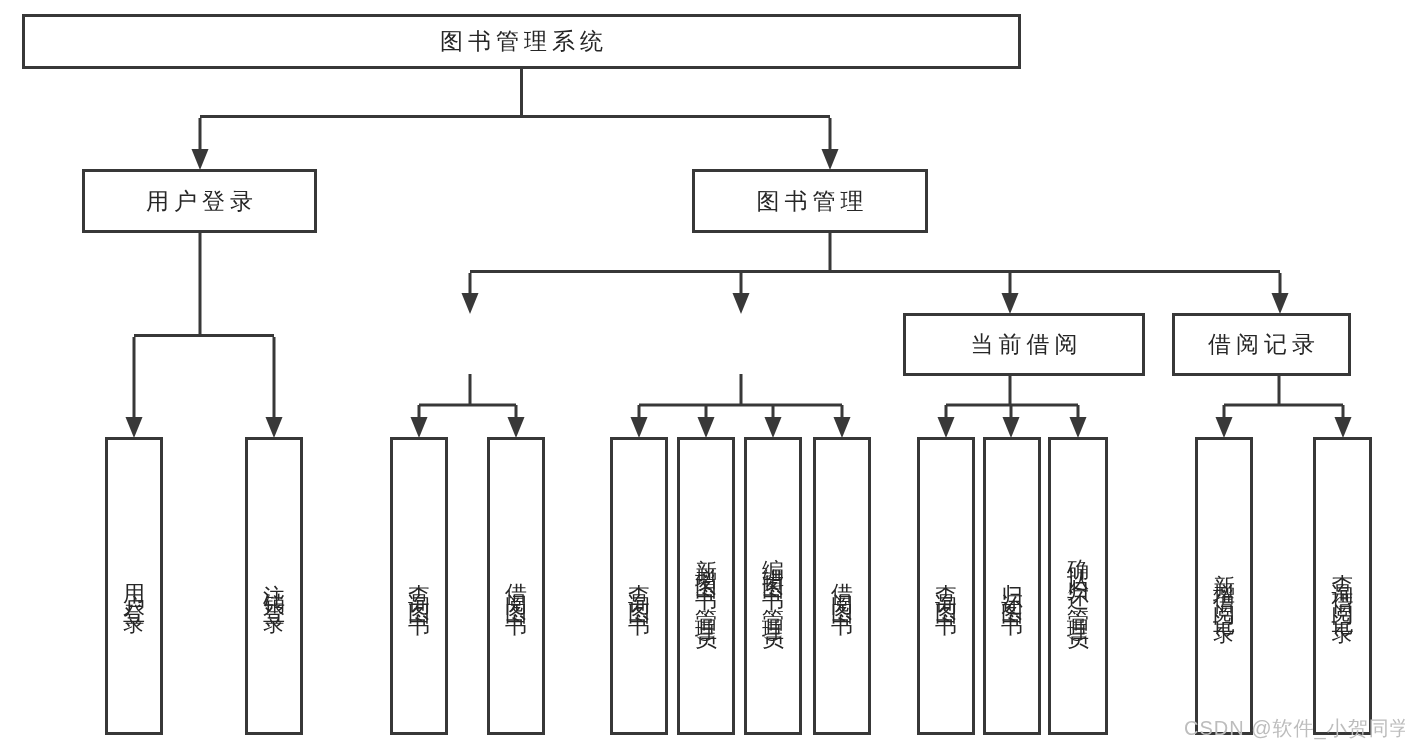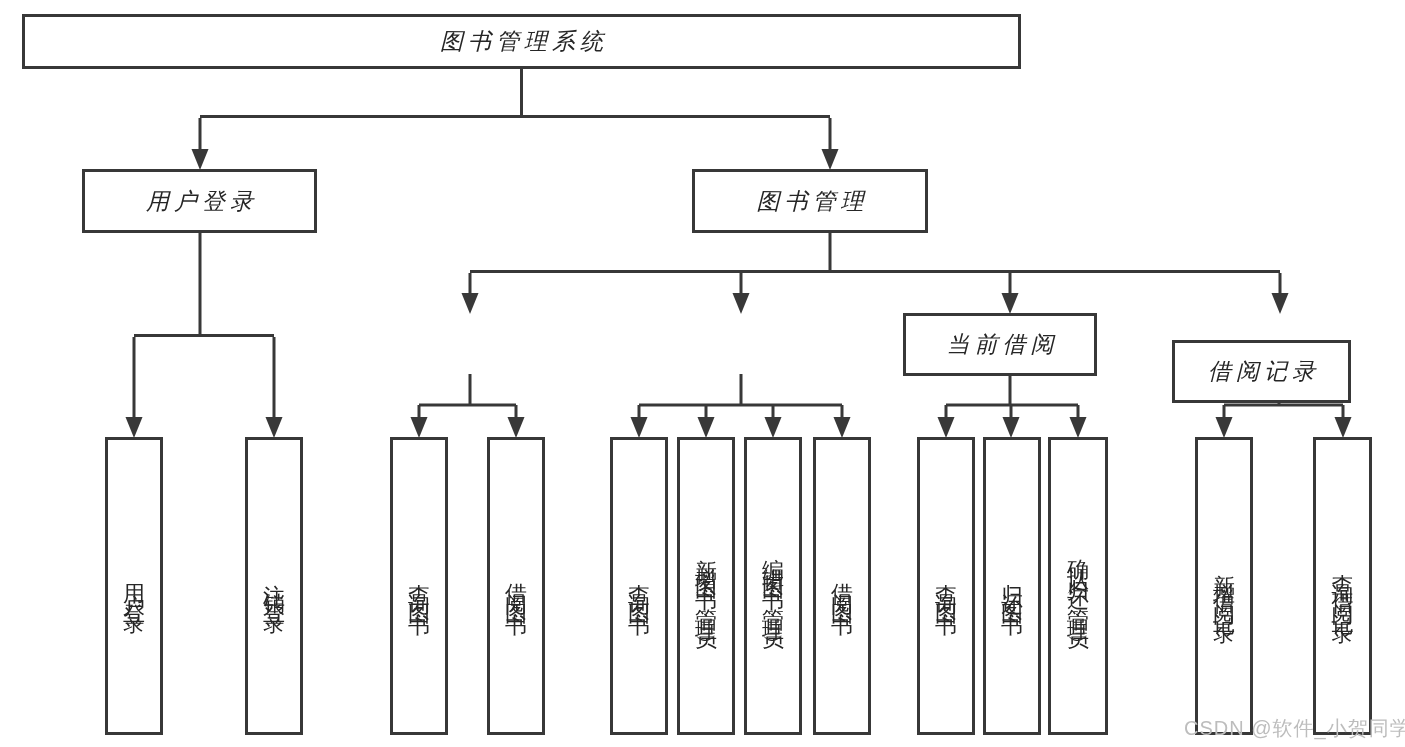--- a/index.html
+++ b/index.html
@@ -32,21 +32,20 @@
     align-items: center;
     justify-content: center;
     z-index: 2;
     line-height: 1;
   }
   .h-node {
     font-size: 23px;
     letter-spacing: 5px;
     text-indent: 5px; 
     white-space: nowrap;
-    font-style: italic;
   }
   .root-node   { left: 22px;  top: 14px;  width: 999px; height: 55px; }
   .l2-node     { top: 169px;  height: 64px; }
   .l3-node     { top: 313px;  height: 63px; }
   .leaf-node {
     top: 437px;
     height: 298px;
     width: 58px;
     writing-mode: vertical-rl;
     text-orientation: mixed;
@@ -112,22 +111,22 @@
       <use href="#ah" transform="translate(1224,438)"></use>
       <use href="#ah" transform="translate(1343,438)"></use>
     </g>
   </svg>
 
   <div class="node h-node root-node">图书管理系统</div>
 
   <div class="node h-node l2-node" style="left:82px;width:235px;">用户登录</div>
   <div class="node h-node l2-node" style="left:692px;width:236px;">图书管理</div>
 
-  <div class="node h-node l3-node" style="left:903px;width:194px;">当前借阅</div>
-  <div class="node h-node l3-node" style="left:1172px;width:179px;margin-top:27px;">借阅记录</div>
+  <div class="node h-node l3-node" style="left:903px;width:242px;">当前借阅</div>
+  <div class="node h-node l3-node" style="left:1172px;width:179px;">借阅记录</div>
 
   <div class="node leaf-node" style="left:105px;">用户登录</div>
   <div class="node leaf-node" style="left:245px;">注销登录</div>
   <div class="node leaf-node" style="left:390px;">查询图书</div>
   <div class="node leaf-node" style="left:487px;">借阅图书</div>
   <div class="node leaf-node" style="left:610px;">查询图书</div>
   <div class="node leaf-node" style="left:677px;">新增图书（管理员）</div>
   <div class="node leaf-node" style="left:744px;">编辑图书（管理员）</div>
   <div class="node leaf-node" style="left:813px;">借阅图书</div>
   <div class="node leaf-node" style="left:917px;">查询图书</div>

